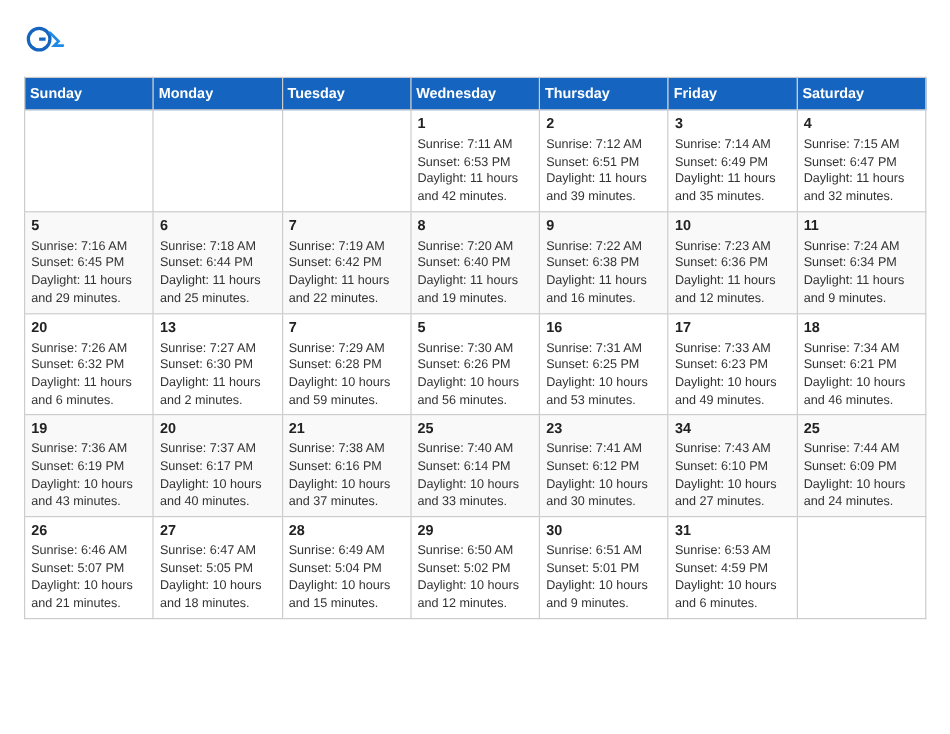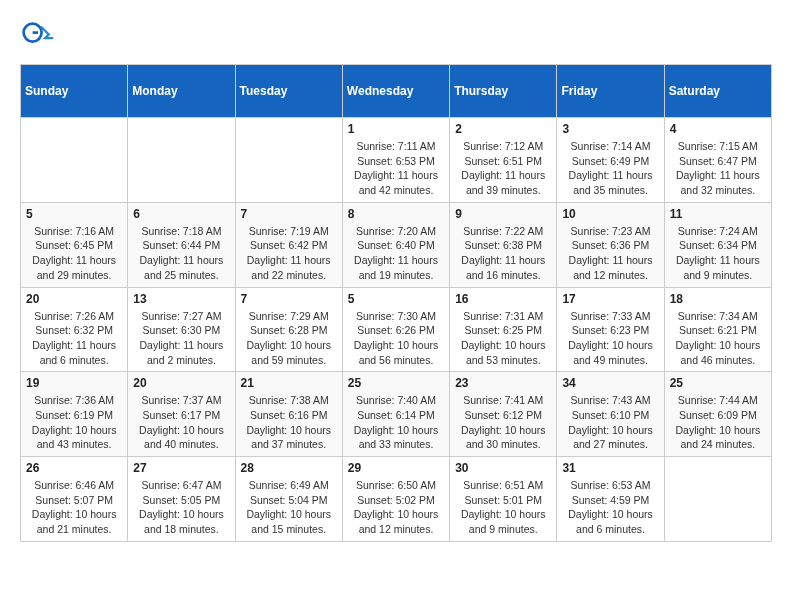--- a/index.html
+++ b/index.html
@@ -47,21 +47,21 @@
       color: #555;
     }
     .calendar {
       width: 100%;
       border-collapse: collapse;
       font-size: 11px;
     }
     .calendar thead tr th {
       background-color: #1565c0;
       color: white;
-      padding: 19px 4px;
+      padding: 6px 4px;
       text-align: left;
       font-weight: bold;
       font-size: 12px;
       border: 1px solid #ccc;
     }
     .calendar tbody tr td {
       border: 1px solid #ccc;
       vertical-align: top;
       padding: 4px 5px;
       width: calc(100% / 7);
@@ -74,21 +74,20 @@
     .day-number {
       font-weight: bold;
       font-size: 12px;
       margin-bottom: 3px;
       color: #222;
     }
     .day-content {
       color: #333;
       font-size: 10.5px;
       line-height: 1.4;
-      text-align: center;
     }
     .empty-cell {
       background: #fff !important;
     }
   </style>
 </head>
 <body>
 
 <div class="header-section">
   <div class="logo">

